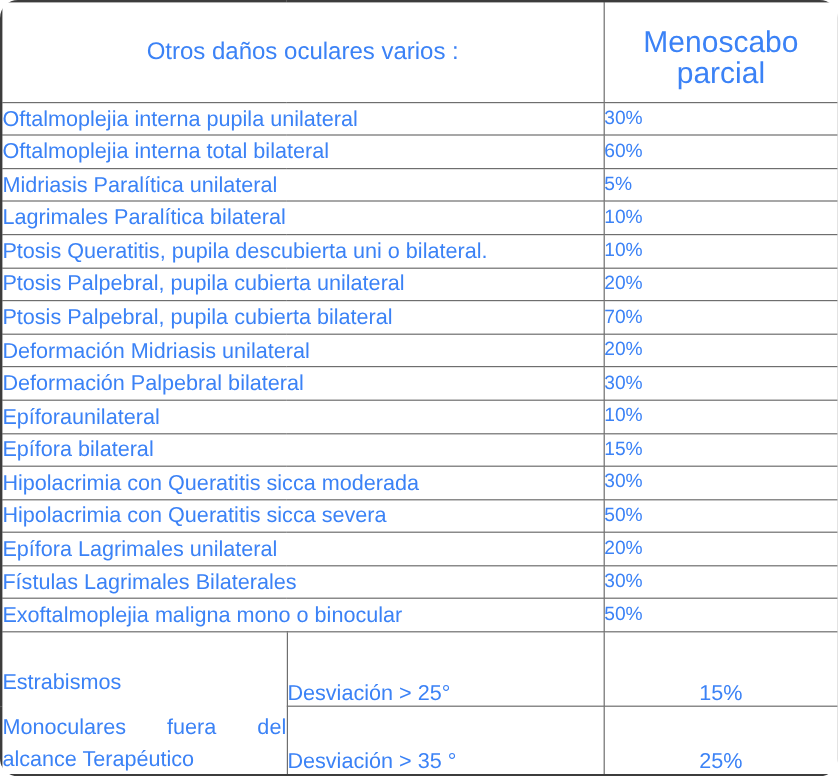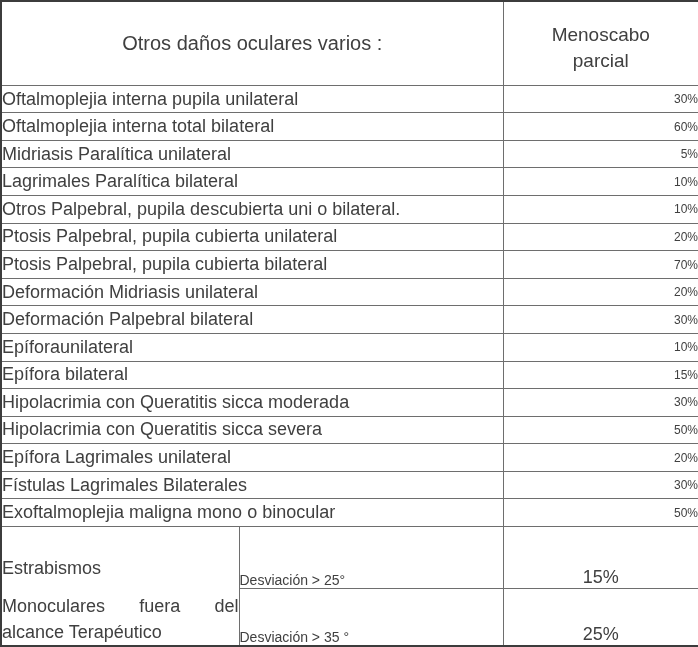--- a/index.html
+++ b/index.html
@@ -6,22 +6,23 @@
     margin: 0;
     padding: 0;
     background: #ffffff;
   }
   .page {
     width: 698px;
     height: 647px;
     box-sizing: border-box;
     background: #ffffff;
     font-family: "Liberation Sans", sans-serif;
-    color: #404040;
+    color: #3b82f6;
     overflow: hidden;
+    border-radius: 15px;
   }
   table.impairment {
     border-collapse: collapse;
     table-layout: fixed;
     width: 698px;
     height: 647px;
     border: 2px solid #3c3c3c;
   }
   table.impairment td, table.impairment th {
     border: 1px solid #6e6e6e;
@@ -34,56 +35,56 @@
   td.header-category {
     text-align: center;
     vertical-align: middle;
     font-weight: bold;
     font-size: 20px;
   }
   td.header-value {
     text-align: center;
     vertical-align: middle;
     font-weight: bold;
-    font-size: 19px;
+    font-size: 25px;
     line-height: 26px;
   }
   td.header-value .hdr-lines { padding-top: 10px; }
   
   tr.data-row { height: 27.5px; }
   td.row-label {
     font-size: 18px;
     padding-left: 9px;
     padding-right: 6px;
     vertical-align: middle;
     white-space: nowrap;
     overflow: hidden;
   }
   td.row-value {
-    font-size: 12px;
-    text-align: right;
+    font-size: 16px;
+    text-align: left;
     vertical-align: middle;
   }
   
   tr.group-row-1 { height: 62px; }
   tr.group-row-2 { height: 57px; }
   td.group-label {
     font-size: 18px;
     vertical-align: bottom;
     padding: 0 10px 7px 9px;
     line-height: 26px;
   }
   td.group-label .jline { text-align: left; }
   td.group-label .jline.justify {
     text-align: justify;
     text-align-last: justify;
     margin-top: 12px;
   }
   td.group-item-label {
-    font-size: 14px;
+    font-size: 18px;
     vertical-align: bottom;
     padding-left: 12px;
     padding-bottom: 8px;
   }
   td.group-item-value {
     font-size: 18px;
     text-align: center;
     vertical-align: bottom;
     padding-bottom: 8px;
   }
@@ -122,21 +123,21 @@
     </tr>
     <tr class="data-row">
       <td class="row-label" colspan="2">Midriasis Paralítica unilateral</td>
       <td class="row-value">5%</td>
     </tr>
     <tr class="data-row">
       <td class="row-label" colspan="2">Lagrimales Paralítica bilateral</td>
       <td class="row-value">10%</td>
     </tr>
     <tr class="data-row">
-      <td class="row-label" colspan="2">Otros Palpebral, pupila descubierta uni o bilateral.</td>
+      <td class="row-label" colspan="2">Ptosis Queratitis, pupila descubierta uni o bilateral.</td>
       <td class="row-value">10%</td>
     </tr>
     <tr class="data-row">
       <td class="row-label" colspan="2">Ptosis Palpebral, pupila cubierta unilateral</td>
       <td class="row-value">20%</td>
     </tr>
     <tr class="data-row">
       <td class="row-label" colspan="2">Ptosis Palpebral, pupila cubierta bilateral</td>
       <td class="row-value">70%</td>
     </tr>

